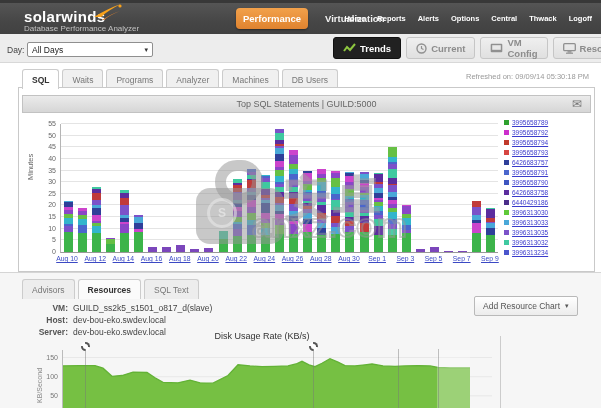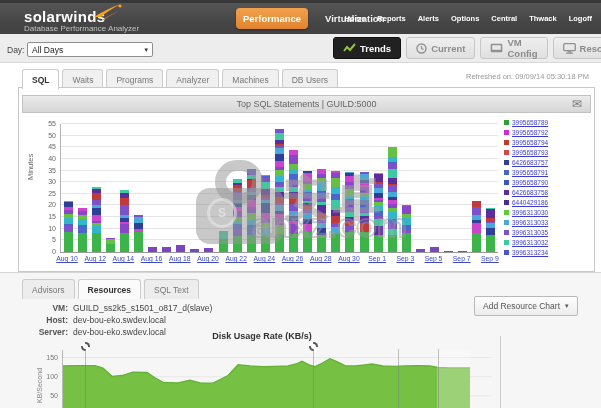--- a/index.html
+++ b/index.html
@@ -69,21 +69,21 @@
 
   
   #bottom{position:absolute;left:0;top:272px;width:601px;height:136px;background:#f6f6f6;border-top:1px solid #d5d5d5;box-sizing:border-box;}
   #tabs2{position:absolute;left:22px;top:279px;display:flex;}
   #tabs2 .tab{background:#ededed;}
   #tabs2 .tab.active{background:#fbfbfb;}
   .info-row{position:absolute;left:24px;display:flex;font-size:8.5px;color:#444;}
   .info-lab{width:44px;text-align:right;font-weight:bold;margin-right:5px;color:#555;}
   #add-btn{position:absolute;left:474px;top:296px;height:18px;padding:0 8px;display:flex;align-items:center;gap:5px;
       background:linear-gradient(#fff,#ececec);border:1px solid #b9b9b9;border-radius:2px;font-size:8.5px;color:#555;cursor:pointer;}
-  #disk-title{position:absolute;left:62px;top:331px;width:400px;text-align:center;font-size:9px;font-weight:bold;color:#333;}
+  #disk-title{position:absolute;left:62px;top:331px;width:400px;text-align:center;font-size:9px;font-weight:normal;color:#333;}
   #ylab-disk{position:absolute;left:36px;top:403px;font-size:7px;color:#888;transform:rotate(-90deg);transform-origin:left top;}
   .dytick{position:absolute;width:20px;text-align:right;font-size:7px;color:#777;}
   #disk-svg{position:absolute;left:62px;top:350px;}
   .ann-line{position:absolute;top:349px;width:1px;height:59px;background:rgba(120,120,120,.45);z-index:4;}
   .ann-dot{position:absolute;top:342px;width:9px;height:9px;border-radius:50%;border:2px dashed #555;background:#fff;box-sizing:border-box;z-index:5;cursor:pointer;}
   #col-divider{position:absolute;left:500px;top:336px;width:1px;height:72px;background:#ccc;}
   .icon-svg{display:block;}
 </style>
 </head>
 <body>

